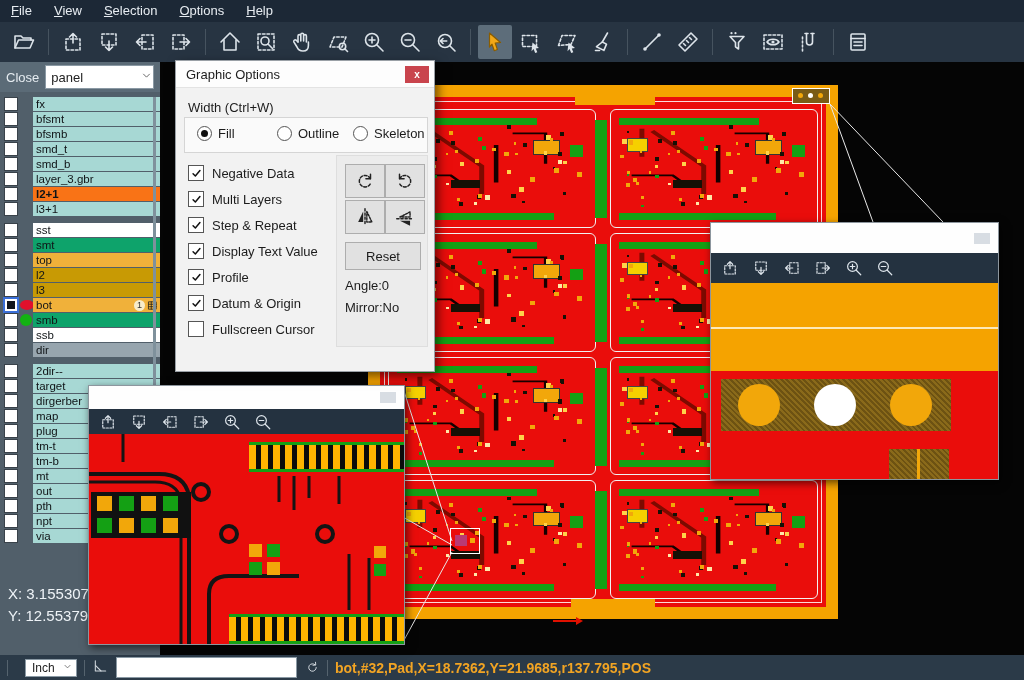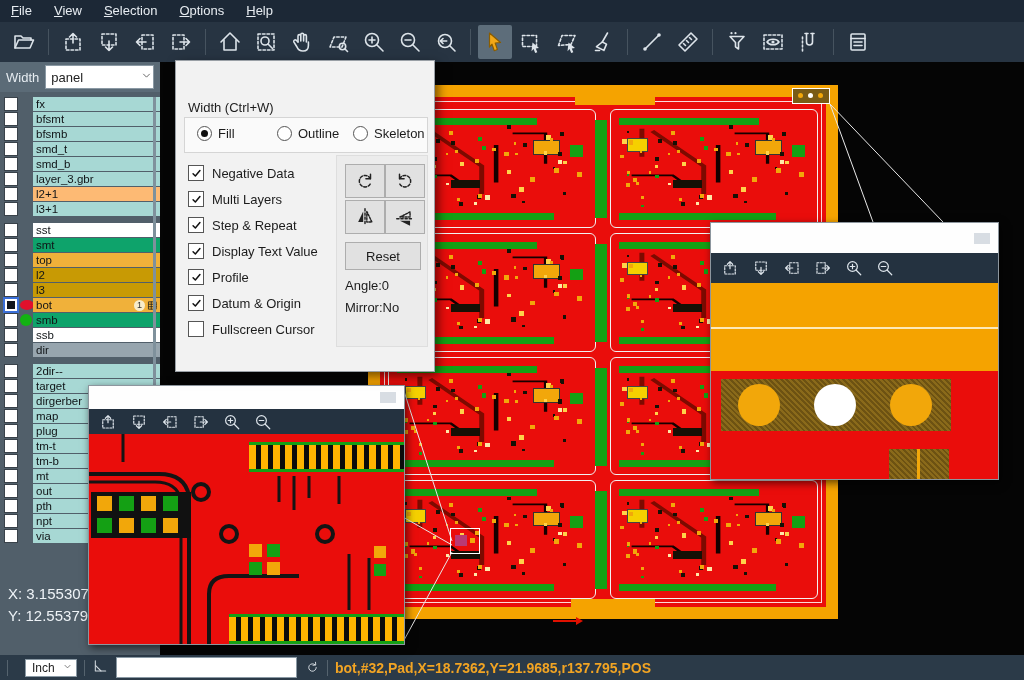--- a/index.html
+++ b/index.html
@@ -259,21 +259,21 @@
       <div class="tb-btn">
         <svg width="24" height="24" viewBox="0 0 24 24" fill="none" stroke="currentColor" stroke-width="1.6" stroke-linecap="round" stroke-linejoin="round">
           <rect x="5" y="4" width="14" height="16" rx="1"></rect>
           <path d="M5 8.5 h14 M8 12 h8 M8 15.5 h8"></path>
         </svg>
       </div>
     </div>
 
   <div id="sidebar">
     <div id="step-row">
-      <span id="step-label">Width</span>
+      <span id="step-label">Close</span>
       <div id="step-select">
         <span>panel</span>
         <span id="step-chevron"><svg width="13" height="13" viewBox="0 0 24 24" fill="none" stroke="#555" stroke-width="1.6" stroke-linecap="round" stroke-linejoin="round">
               <path d="M6.5 9.5 L12 15 17.5 9.5"></path>
             </svg></span>
       </div>
     </div>
     <div id="layers">
         <div class="layer-row">
           <div class="layer-cb"></div>
@@ -306,21 +306,21 @@
           </div>
         </div>
         <div class="layer-row">
           <div class="layer-cb"></div>
           <div class="layer-cell" style="background: rgb(167, 216, 212);">
             <span class="layer-label">layer_3.gbr</span>
           </div>
         </div>
         <div class="layer-row">
           <div class="layer-cb"></div>
-          <div class="layer-cell" style="background: #fdba74;">
+          <div class="layer-cell" style="background: #f97316; font-weight: bold;">
             <span class="layer-label">l2+1</span>
           </div>
         </div>
         <div class="layer-row">
           <div class="layer-cb"></div>
           <div class="layer-cell" style="background: rgb(167, 216, 212);">
             <span class="layer-label">l3+1</span>
           </div>
         </div>
         <div class="group-gap"></div>
@@ -1170,20 +1170,24 @@
       <div class="padsq" style="left:160px;top:110px;width:13px;height:13px;background:#f2a70a;"></div>
       <div class="padsq" style="left:178px;top:110px;width:13px;height:13px;background:#14a014;"></div>
       <div class="padsq" style="left:160px;top:128px;width:13px;height:13px;background:#14a014;"></div>
       <div class="padsq" style="left:178px;top:128px;width:13px;height:13px;background:#f2a70a;"></div>
       <div class="padsq" style="left:285px;top:112px;width:12px;height:12px;background:#f2a70a;"></div>
       <div class="padsq" style="left:285px;top:130px;width:12px;height:12px;background:#14a014;"></div>
     </div>
   </div>
 
   <div id="dialog">
+    <div id="dlg-title">
+      <span id="dlg-title-text">Graphic Options</span>
+      <div id="dlg-close">x</div>
+    </div>
     <div id="dlg-width-label">Width (Ctrl+W)</div>
     <div id="dlg-radio-box">
         <div class="radio-item" style="left: 12px;">
           <span class="radio-dot on"></span>
           <span>Fill</span>
         </div>
         <div class="radio-item" style="left: 92px;">
           <span class="radio-dot"></span>
           <span>Outline</span>
         </div>

